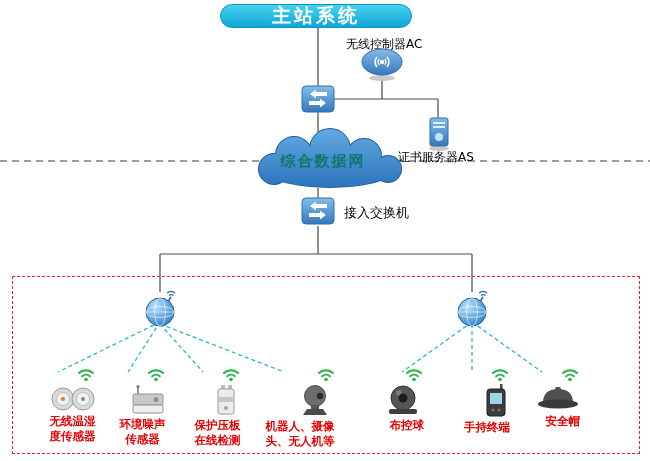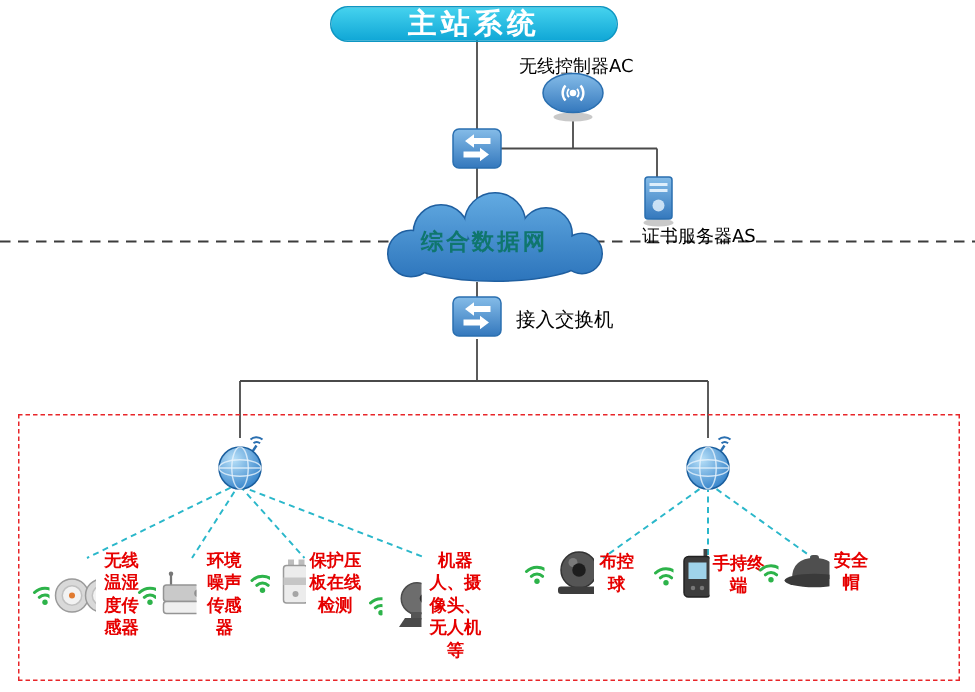--- a/index.html
+++ b/index.html
@@ -21,22 +21,22 @@
   .cloud-wrap { position:absolute; left:238px; top:128px; width:170px; height:64px; }
   .cloud-text {
     position:absolute; left:0; top:24px; width:100%;
     text-align:center; color:#0f766e; font-weight:bold; font-size:15px; letter-spacing:2px;
   }
   .red-zone {
     position:absolute; left:12px; top:276px; width:628px; height:178px;
     border:1.5px dashed #e8262a; background:transparent;
   }
   .device-group {
-    position:absolute; top:366px; display:flex; flex-direction:row;
-    align-items:center; gap:2px;
+    position:absolute; top:366px; display:flex; flex-direction:column;
+    align-items:flex-end; gap:2px;
   }
   .device-label {
     color:#e60000; font-weight:bold; font-size:11.5px; line-height:1.3;
     text-align:center;
   }
   .lbl-narrow { width:47px; }
   .lbl-mid { width:72px; }
 </style>
 </head>
 <body>
@@ -103,21 +103,21 @@
 
   <div class="abs" style="left:426px; top:116px;">
     <svg width="26" height="36">
       <ellipse cx="13" cy="32.5" rx="10" ry="2.5" fill="#c9c9c9"></ellipse>
       <rect x="4" y="2" width="18" height="28" rx="2" fill="url(#g-blue)" stroke="#2a6fb0"></rect>
       <rect x="7" y="6" width="12" height="2" fill="#dfeefb"></rect>
       <rect x="7" y="10" width="12" height="2" fill="#dfeefb"></rect>
       <circle cx="13" cy="21" r="4" fill="#dfeefb" opacity="0.85"></circle>
     </svg>
   </div>
-  <div class="black-label" style="left:398px; top:149px;margin-left:30px;">证书服务器AS</div>
+  <div class="black-label" style="left:398px; top:149px;">证书服务器AS</div>
 
   <div class="cloud-wrap">
     <svg width="170" height="64" viewBox="0 0 170 64">
       <g fill="url(#g-cloud)" stroke="#1f5fa0" stroke-width="2">
         <circle cx="36" cy="41" r="15"></circle>
         <circle cx="56" cy="27" r="18"></circle>
         <circle cx="92" cy="21" r="20"></circle>
         <circle cx="126" cy="28" r="17"></circle>
         <circle cx="150" cy="41" r="13"></circle>
         <ellipse cx="92" cy="45" rx="58" ry="14"></ellipse>
@@ -209,21 +209,21 @@
     <svg width="30" height="32">
       <rect x="10" y="1" width="4" height="5" fill="#bdbdbd"></rect>
       <rect x="17" y="1" width="4" height="5" fill="#bdbdbd"></rect>
       <rect x="7" y="5" width="16" height="25" rx="2" fill="#ececec" stroke="#9a9a9a"></rect>
       <rect x="7" y="13" width="16" height="5" fill="#c6c6c6"></rect>
       <circle cx="15" cy="24" r="2" fill="#a5a5a5"></circle>
     </svg>
     <div class="device-label lbl-narrow">保护压板在线检测</div>
   </div>
 
-  <div class="device-group" style="left:244px; width:80px;">
+  <div class="device-group" style="left:256px; width:80px;">
     <svg width="20" height="16">
       <path d="M3 7 a10 10 0 0 1 14 0" stroke="#2db34a" stroke-width="2" fill="none" stroke-linecap="round"></path>
       <path d="M6.2 10.2 a5.6 5.6 0 0 1 7.6 0" stroke="#2db34a" stroke-width="2" fill="none" stroke-linecap="round"></path>
       <circle cx="10" cy="13.5" r="1.8" fill="#2db34a"></circle>
     </svg>
     <svg width="42" height="33">
       <circle cx="21" cy="12" r="10.5" fill="#6d6d6d" stroke="#4c4c4c"></circle>
       <circle cx="26" cy="12" r="3.2" fill="#2b2b2b"></circle>
       <rect x="17" y="21" width="8" height="5" fill="#555"></rect>
       <path d="M9 31 L33 31 L29 25 L13 25 Z" fill="#4a4a4a"></path>

